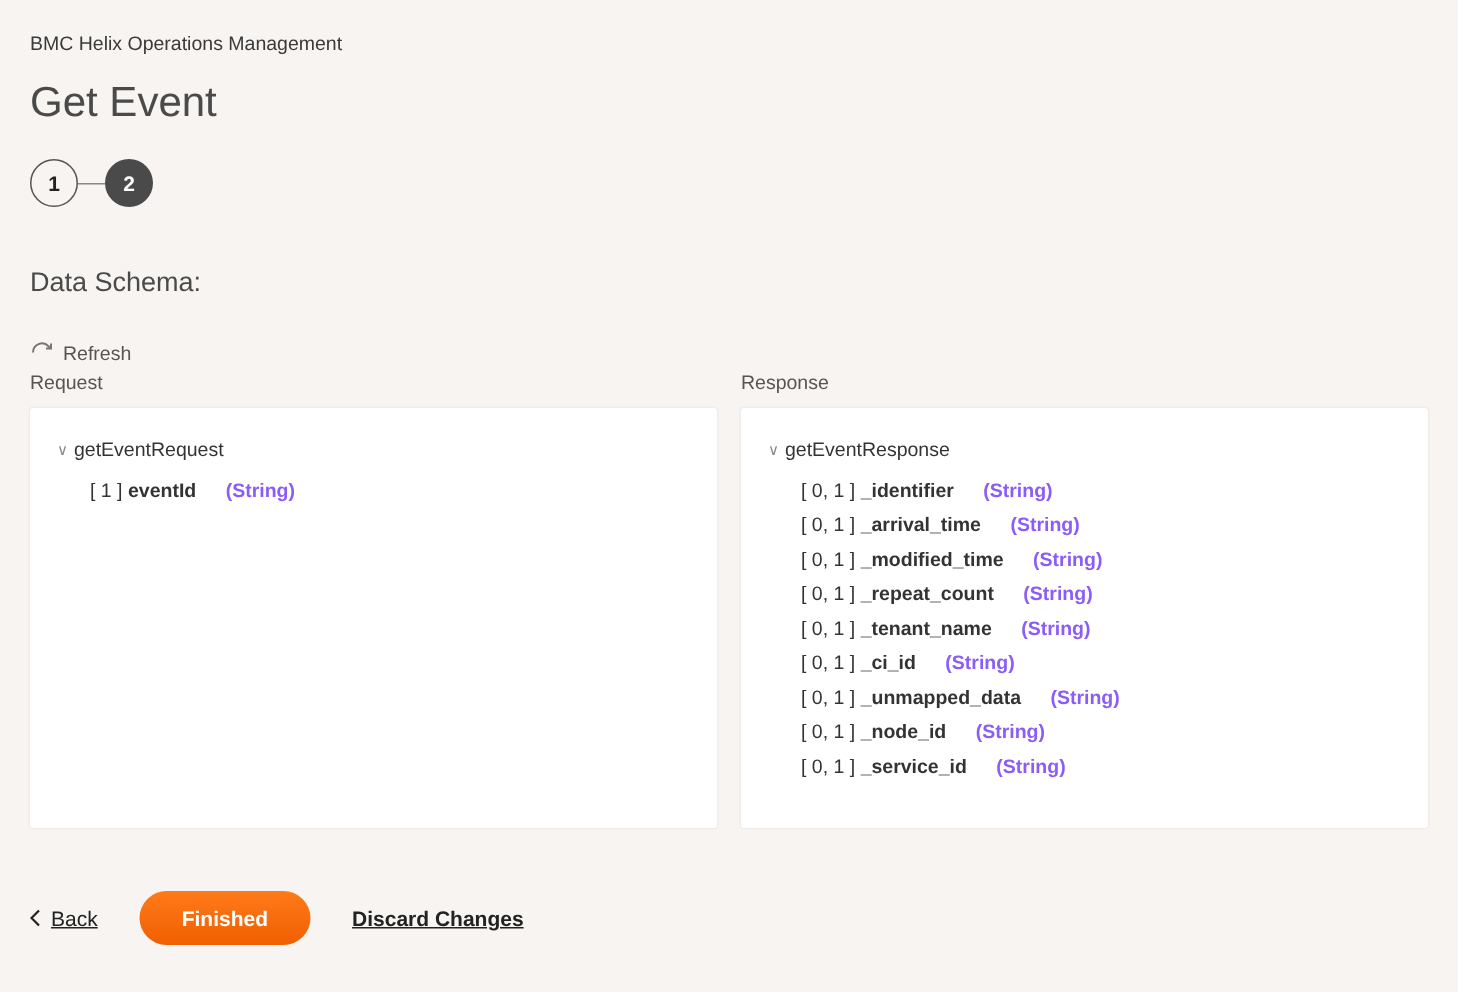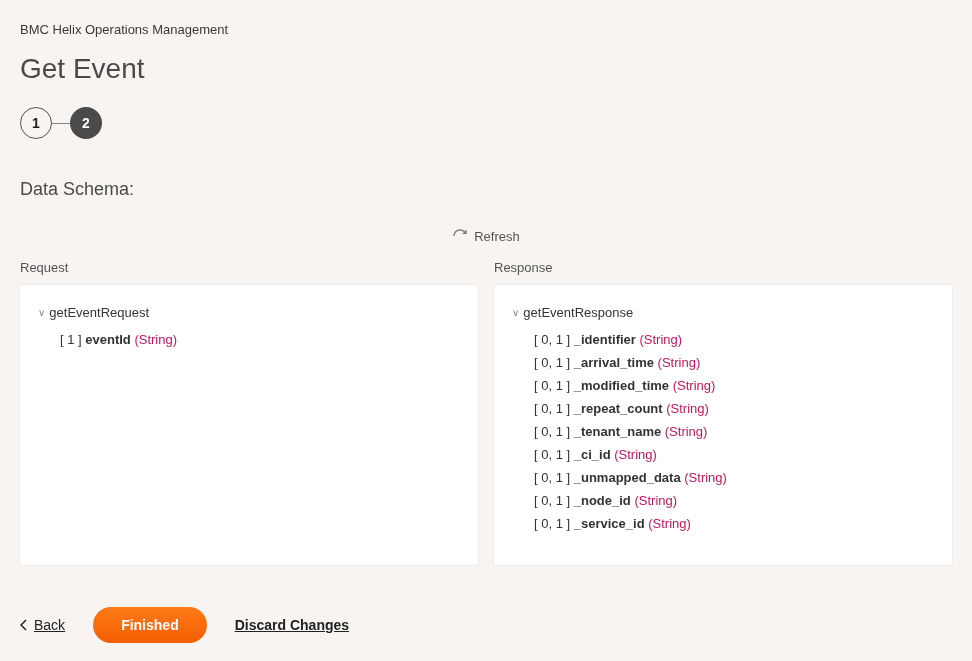--- a/index.html
+++ b/index.html
@@ -55,22 +55,22 @@
     height: 1px;
     background: #888;
   }
   .section-title {
     font-size: 18px;
     color: #4a4a4a;
     margin-bottom: 28px;
   }
   .refresh-row {
     display: flex;
-    justify-content: center;
-    margin-bottom: 16px;
+    justify-content: flex-start;
+    margin-bottom: 4px;
     padding-right: 0;
   }
   .refresh-btn {
     display: flex;
     align-items: center;
     gap: 6px;
     font-size: 13px;
     color: #555;
     cursor: pointer;
   }
@@ -115,21 +115,21 @@
     margin-left: 22px;
   }
   .field-row {
     font-size: 13px;
     color: #333;
     line-height: 23px;
     white-space: nowrap;
   }
   .field-card { color: #333; }
   .field-name { font-weight: 700; }
-  .field-type { color: #be185d; font-weight: 400; }
+  .field-type { color: #8b5cf6; font-weight: 700; padding-left: 16px; }
   .footer {
     margin-top: 42px;
     display: flex;
     align-items: center;
     gap: 28px;
   }
   .back-link {
     display: flex;
     align-items: center;
     gap: 6px;

